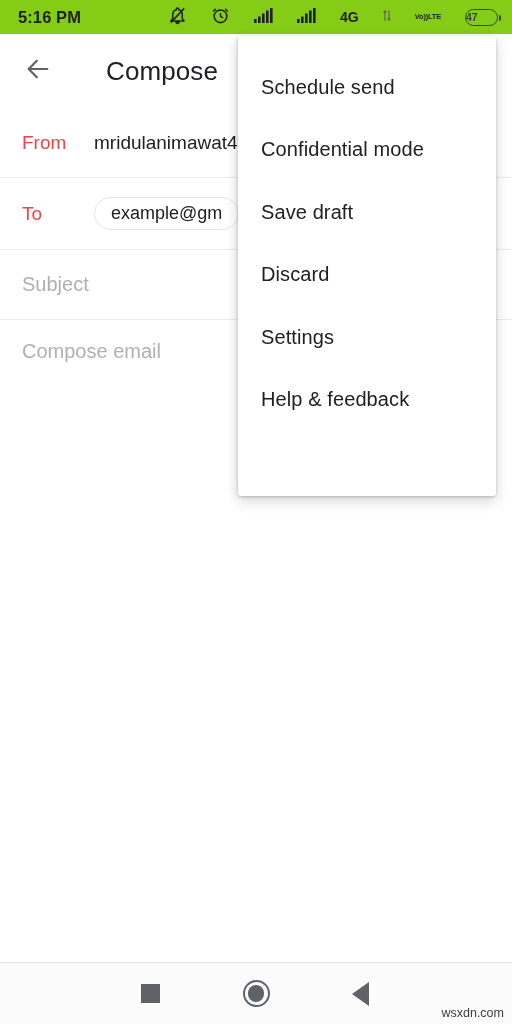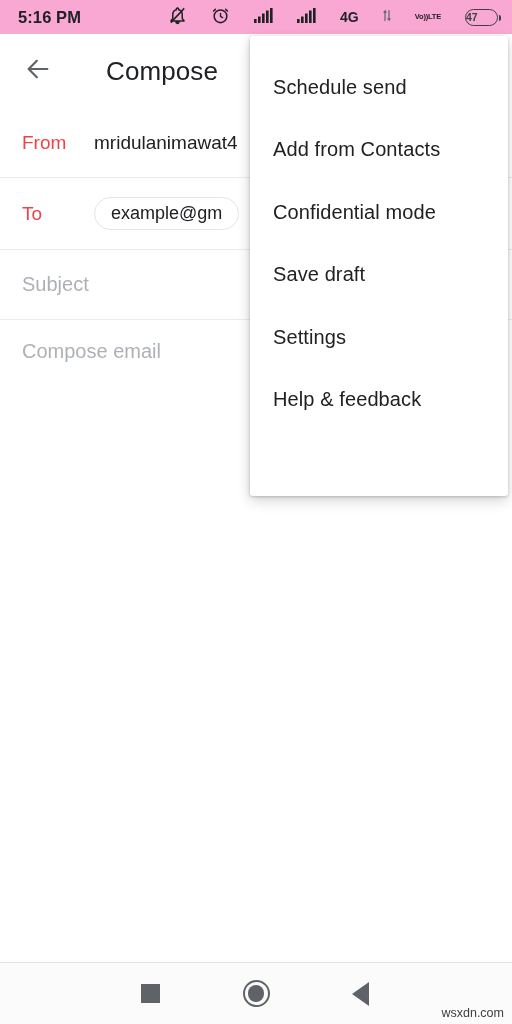--- a/index.html
+++ b/index.html
@@ -14,21 +14,21 @@
     overflow: hidden;
     font-family: "Liberation Sans", sans-serif;
     -webkit-font-smoothing: antialiased;
   }
 
   
   #status-bar {
     position: absolute;
     left: 0; top: 0;
     width: 512px; height: 34px;
-    background: #f9a8d4;
+    background: #84cc16;
     display: flex;
     align-items: center;
     box-sizing: border-box;
     padding: 0 14px 0 18px;
   }
   #status-clock {
     font-size: 16.5px;
     font-weight: bold;
     color: #202124;
     letter-spacing: .1px;
@@ -157,21 +157,21 @@
   #recipient-chip span {
     font-size: 18px;
     color: #202124;
     white-space: nowrap;
   }
   #row-to { padding-left: 22px; }
 
   
   #overflow-menu {
     position: absolute;
-    left: 250px; top: 36px;
+    left: 238px; top: 36px;
     width: 258px;
     height: 460px;
     background: #ffffff;
     border-radius: 3px;
     box-shadow: 0 1px 3px rgba(0,0,0,.18),
                 0 5px 14px rgba(0,0,0,.16),
                 -2px 0 6px rgba(0,0,0,.05);
     box-sizing: border-box;
     padding-top: 20px;
     z-index: 20;
@@ -342,27 +342,27 @@
     <span class="placeholder">Compose email</span>
   </div>
 
 </div>
 
 <div id="overflow-menu">
   <div class="menu-item">
     <span>Schedule send</span>
   </div>
   <div class="menu-item">
-    <span>Add from Contacts</span>
-  </div>
-  <div class="menu-item">
     <span>Confidential mode</span>
   </div>
   <div class="menu-item">
     <span>Save draft</span>
+  </div>
+  <div class="menu-item">
+    <span>Discard</span>
   </div>
   <div class="menu-item">
     <span>Settings</span>
   </div>
   <div class="menu-item">
     <span>Help &amp; feedback</span>
   </div>
 </div>
 
 <div id="nav-bar">

